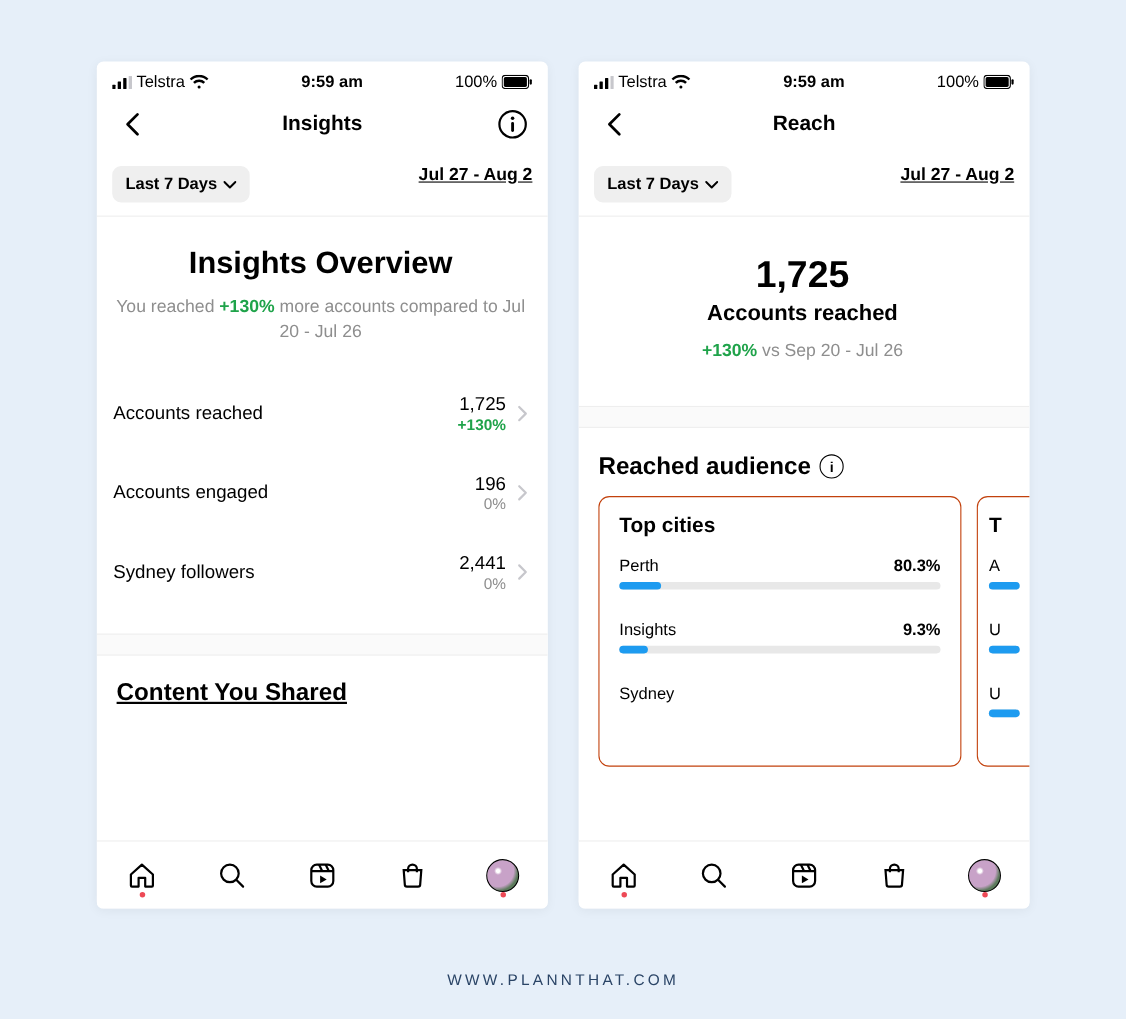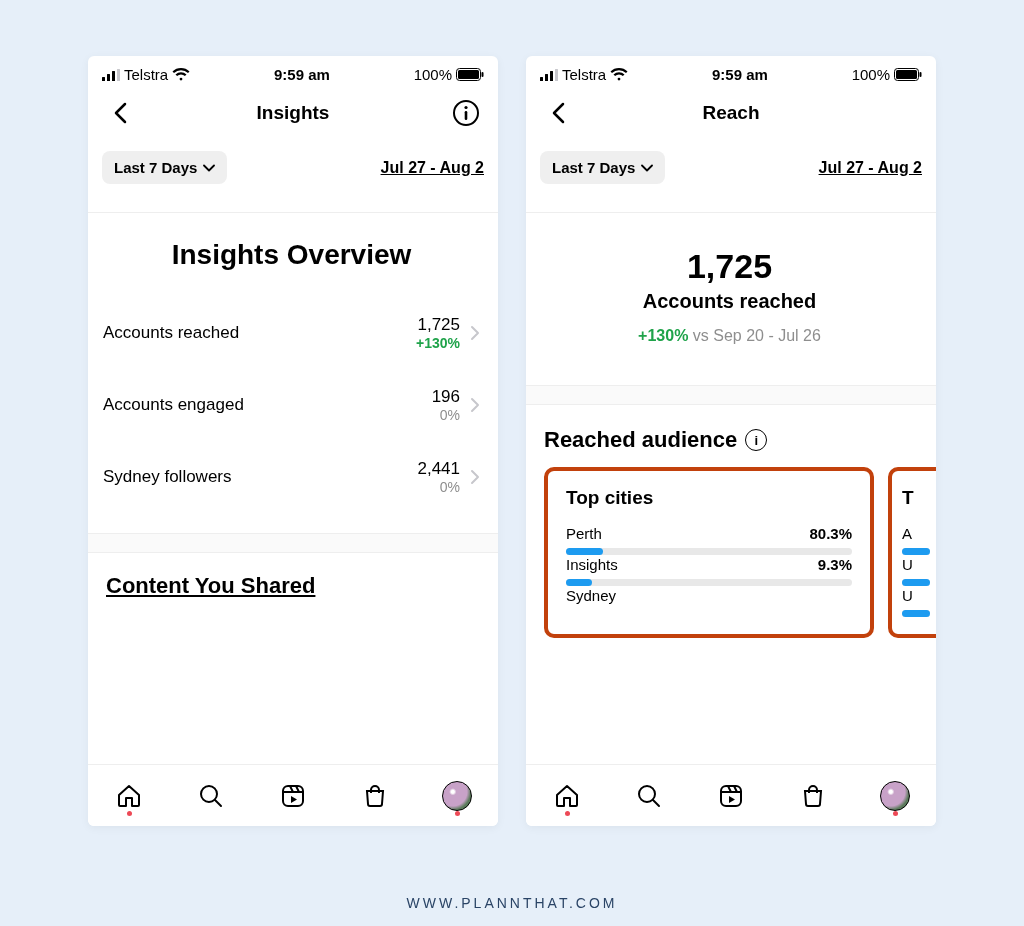--- a/index.html
+++ b/index.html
@@ -52,22 +52,21 @@
     text-align: center;
     flex: 1;
   }
   .nav-back, .nav-info {
     width: 36px; height: 36px; display:flex; align-items:center; justify-content:center;
   }
   
   .filterbar {
     display:flex;
     justify-content: space-between;
-    align-items:center;
-    padding: 10px 14px 28px 14px;
+    padding: 10px 14px 12px 14px;
     border-bottom: 1px solid #eee;
   }
   .chip {
     background: #efefef;
     border-radius: 8px;
     padding: 8px 12px;
     font-size: 15px;
     font-weight: 600;
     display:flex; align-items:center; gap:6px;
   }
@@ -112,26 +111,26 @@
   .big-num { font-size:34px; font-weight:700; text-align:center; }
   .big-sub { font-size:20px; font-weight:600; text-align:center; margin-top:4px; }
   .compare { text-align:center; margin-top:14px; font-size:16px; color:#8e8e8e; }
   
   .audience-head { display:flex; align-items:center; gap:8px; font-size:22px; font-weight:700; padding: 22px 18px 14px 18px; }
   .info-sm { display:inline-flex; width:22px; height:22px; border:1.5px solid #000; border-radius:50%; align-items:center; justify-content:center; font-size:13px; font-weight:700;}
   .cards-row { display:flex; gap:14px; padding: 0 0 0 18px; }
   .card {
     width: 330px;
     min-width: 330px;
-    border: 4px solid #c2410c;
+    border: 1px solid #c2410c;
     border-radius: 10px;
     padding: 16px 18px;
   }
   .card-title { font-size:19px; font-weight:700; margin-bottom:16px; }
-  .bar-row { margin-bottom:1px; }
+  .bar-row { margin-bottom:28px; }
   .bar-top { display:flex; justify-content:space-between; font-size:15px; margin-bottom:6px;}
   .bar-track { height:7px; background:#e8e8e8; border-radius:4px; position:relative; }
   .bar-fill { height:7px; background:#1d9bf0; border-radius:4px; }
   .card.peek { width:60px; min-width:60px; padding:16px 10px; }
   .peek .card-title { font-size:19px; }
   .peek .bar-track{ width:28px; }
   
   .tabbar {
     height: 62px;
     border-top: 1px solid #eee;
@@ -142,21 +141,21 @@
   }
   .tab { width:44px; height:44px; display:flex; align-items:center; justify-content:center; position:relative;}
   .dot { position:absolute; bottom:2px; width:5px; height:5px; background:#ed4956; border-radius:50%; }
   .avatar {
     width:30px; height:30px; border-radius:50%;
     background: radial-gradient(circle at 35% 35%, #fff 0 6%, #c8a2c8 14% 55%, #5b7a5b 70%);
     border:1.5px solid #000;
   }
   .footer-text {
     position:absolute;
-    bottom: 15px;
+    bottom: 28px;
     width:100%;
     text-align:center;
     letter-spacing: 3px;
     font-size: 14px;
     color: #2a4466;
     font-weight:500;
   }
   svg { display:block; }
 </style>
 </head>
@@ -220,20 +219,23 @@
               <path d="M1 1.5 6 6.5l5-5" fill="none" stroke="#000" stroke-width="1.8" stroke-linecap="round" stroke-linejoin="round"></path>
             </svg>
         </span>
       </div>
       <div class="daterange">Jul 27 - Aug 2</div>
     </div>
 
     <div class="scroll">
       <div class="section">
         <div class="big-title">Insights Overview</div>
+        <div class="subtext">
+          <span>You reached </span><span class="green">+130%</span><span> more accounts compared to Jul 20 - Jul 26</span>
+        </div>
         <div class="rows" id="p1-rows">
             <div class="row">
               <div class="row-label">Accounts reached</div>
               <div class="row-val">
                 <div class="row-num">1,725</div>
                 <div class="row-delta green">+130%</div>
               </div>
               <div class="row-chev">
                 <svg width="10" height="16" viewBox="0 0 10 16">
                   <path d="M2 2l6 6-6 6" fill="none" stroke="#c7c7cc" stroke-width="2" stroke-linecap="round" stroke-linejoin="round"></path>

